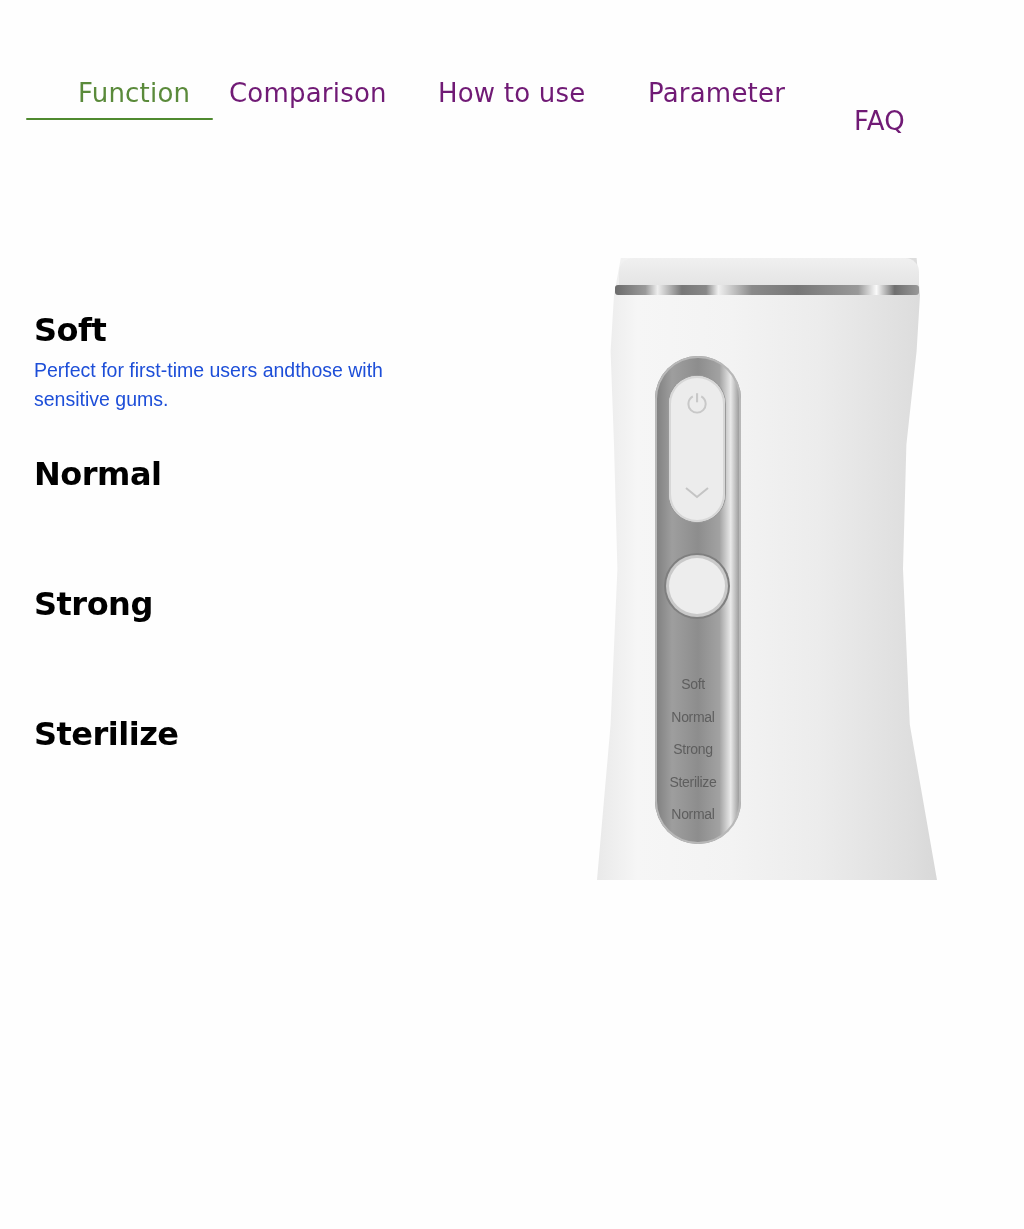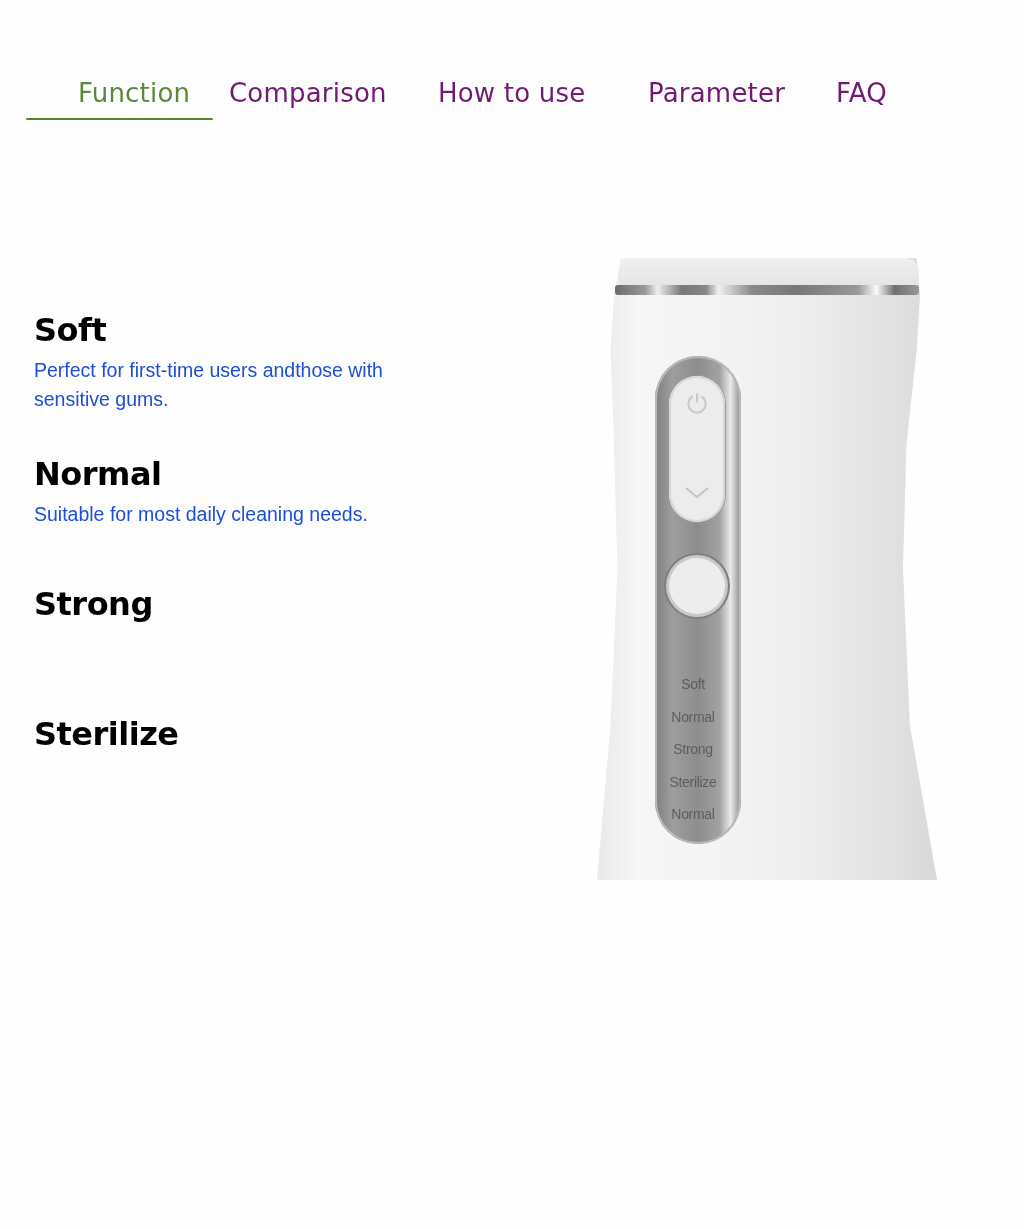--- a/index.html
+++ b/index.html
@@ -91,32 +91,31 @@
     }
   </style>
 </head>
 <body>
 
 <nav class="tabs">
   <div class="tab active" style="left:66px;margin-left:12px;">Function</div>
   <div class="tab" style="left:229px;">Comparison</div>
   <div class="tab" style="left:438px;">How to use</div>
   <div class="tab" style="left:648px;">Parameter</div>
-  <div class="tab" style="left:836px;">FAQ</div>
+  <div class="tab" style="left:854px;margin-top:28px;">FAQ</div>
   <div class="tab-underline"></div>
 </nav>
 
 <section>
   <div class="feature" style="top:310px;">
     <h2>Soft</h2>
     <p>Perfect for first-time users andthose with sensitive gums.</p>
   </div>
   <div class="feature" style="top:454px;">
     <h2>Normal</h2>
-    <p>Suitable for most daily cleaning needs.</p>
   </div>
   <div class="feature" style="top:584px;">
     <h2>Strong</h2>
   </div>
   <div class="feature" style="top:714px;">
     <h2>Sterilize</h2>
   </div>
 </section>
 
 <div class="product">

